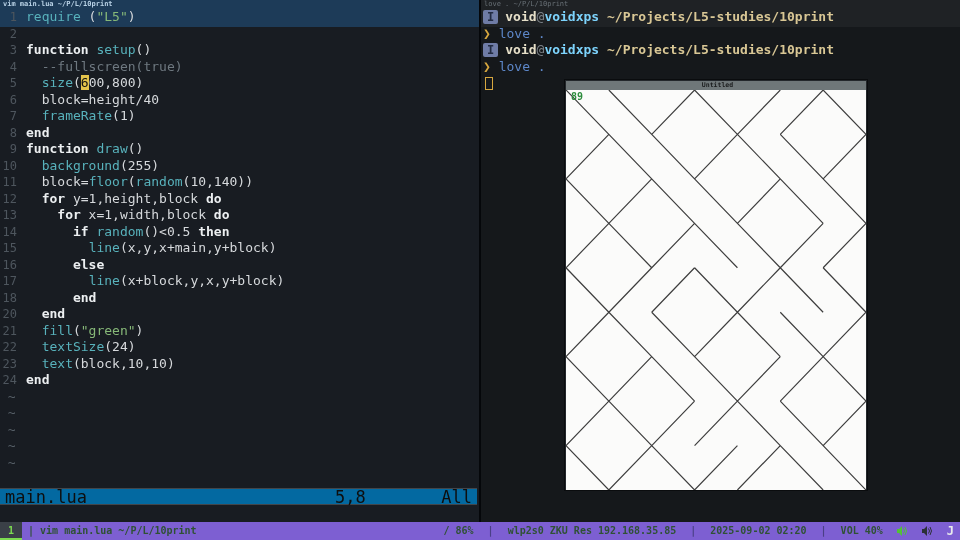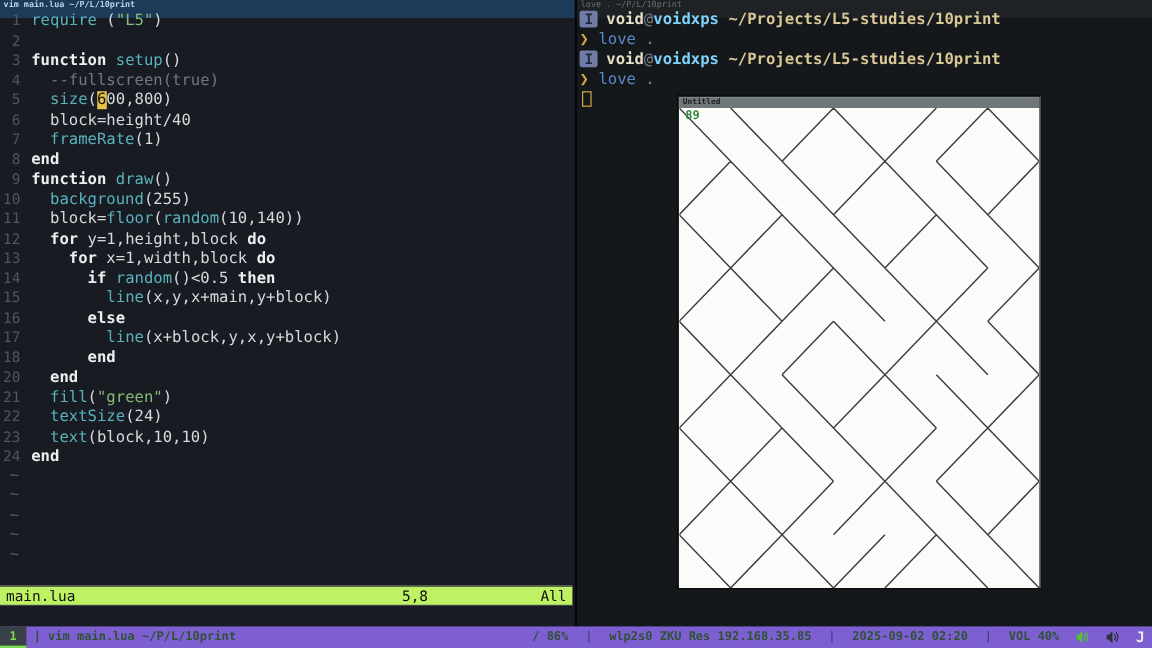--- a/index.html
+++ b/index.html
@@ -5,39 +5,39 @@
   html,body{margin:0;padding:0;background:#0c0e10;}
   *{box-sizing:border-box;}
   .screen{position:relative;width:960px;height:540px;overflow:hidden;
     font-family:"DejaVu Sans Mono",monospace;background:#101316;}
 
   
   .pane-left{position:absolute;left:0;top:0;width:479px;height:522px;background:#181c22;}
   .pane-right{position:absolute;left:481px;top:0;width:479px;height:522px;background:#15181b;}
   .divider{position:absolute;left:479px;top:0;width:2px;height:522px;background:#05070a;}
 
-  .pane-title{height:15px;font-size:7px;line-height:9px;padding-left:3px;
+  .pane-title{height:27px;font-size:7px;line-height:9px;padding-left:3px;
     font-family:"DejaVu Sans Mono",monospace;white-space:nowrap;overflow:hidden;}
   .pane-title.left{background:#1d3b58;color:#b9d2e6;font-weight:bold;}
   .pane-title.right{background:#1f2225;color:#697177;}
 
   
   .code{position:absolute;left:0;top:9px;width:479px;}
   .row{height:16.5px;line-height:16.5px;font-size:13px;white-space:pre;}
   .ln{display:inline-block;width:26px;text-align:right;padding-right:9px;color:#4e565e;font-size:12px;}
   .tok-n{color:#d6d9dc;}
   .tok-k{color:#eceff1;font-weight:bold;}
   .tok-f{color:#58b2bc;}
   .tok-s{color:#86b878;}
   .tok-c{color:#6e7880;}
   .tok-cur{background:#e3c34b;color:#101010;}
   .tilde{color:#555e66;}
 
   .vim-statusline{position:absolute;left:0;top:488px;width:477px;height:17px;
-    background:#bef264;color:#0e0e0e;font-size:12px;line-height:17px;
+    background:#0369a1;color:#0e0e0e;font-size:17px;line-height:17px;
     border-top:1px solid #42464b;border-bottom:1px solid #42464b;}
   .vim-statusline .file{position:absolute;left:5px;}
   .vim-statusline .pos{position:absolute;left:335px;}
   .vim-statusline .all{position:absolute;right:5px;}
 
   
   .term{position:absolute;left:2px;top:9px;width:476px;}
   .trow{height:16.5px;line-height:16.5px;font-size:13px;white-space:pre;}
   .badge{display:inline-block;background:#6f7ca6;color:#222b42;border-radius:2px;
     padding:0 4px;margin-right:7px;font-weight:bold;font-size:12px;line-height:14px;}
@@ -47,21 +47,21 @@
   .t-path{color:#d9c795;font-weight:bold;}
   .t-sym{color:#d7a73f;font-weight:bold;}
   .t-cmd{color:#5d87c9;}
   .cursor-box{display:inline-block;width:8px;height:13px;border:1.5px solid #d7a73f;
     margin-left:2px;vertical-align:middle;}
 
   
   .float-window{position:absolute;left:84px;top:80px;width:302px;height:410px;
     background:#fafafa;border:1px solid #23272b;box-shadow:0 0 0 1px #0a0c0e;}
   .win-titlebar{height:9px;background:#6f7779;color:#1b1d1e;font-size:6.5px;
-    line-height:9px;padding-left:3px;font-weight:bold;}
+    line-height:9px;padding-left:3px;font-weight:bold;text-align:center;}
   .canvas{position:relative;width:300px;height:400px;background:#fbfbfa;overflow:hidden;}
   .canvas svg{position:absolute;left:0;top:0;}
   .canvas .label{position:absolute;left:5px;top:1px;color:#2c8c3c;
     font-size:10px;font-weight:bold;}
 
   
   .tmux-bar{position:absolute;left:0;top:522px;width:960px;height:18px;background:#7d5fd2;
     font-size:10px;line-height:18px;display:flex;align-items:center;}
   .win-tab{position:relative;background:#3a4047;color:#7ddc52;font-weight:bold;
     height:18px;padding:0 8px;margin-right:6px;}

